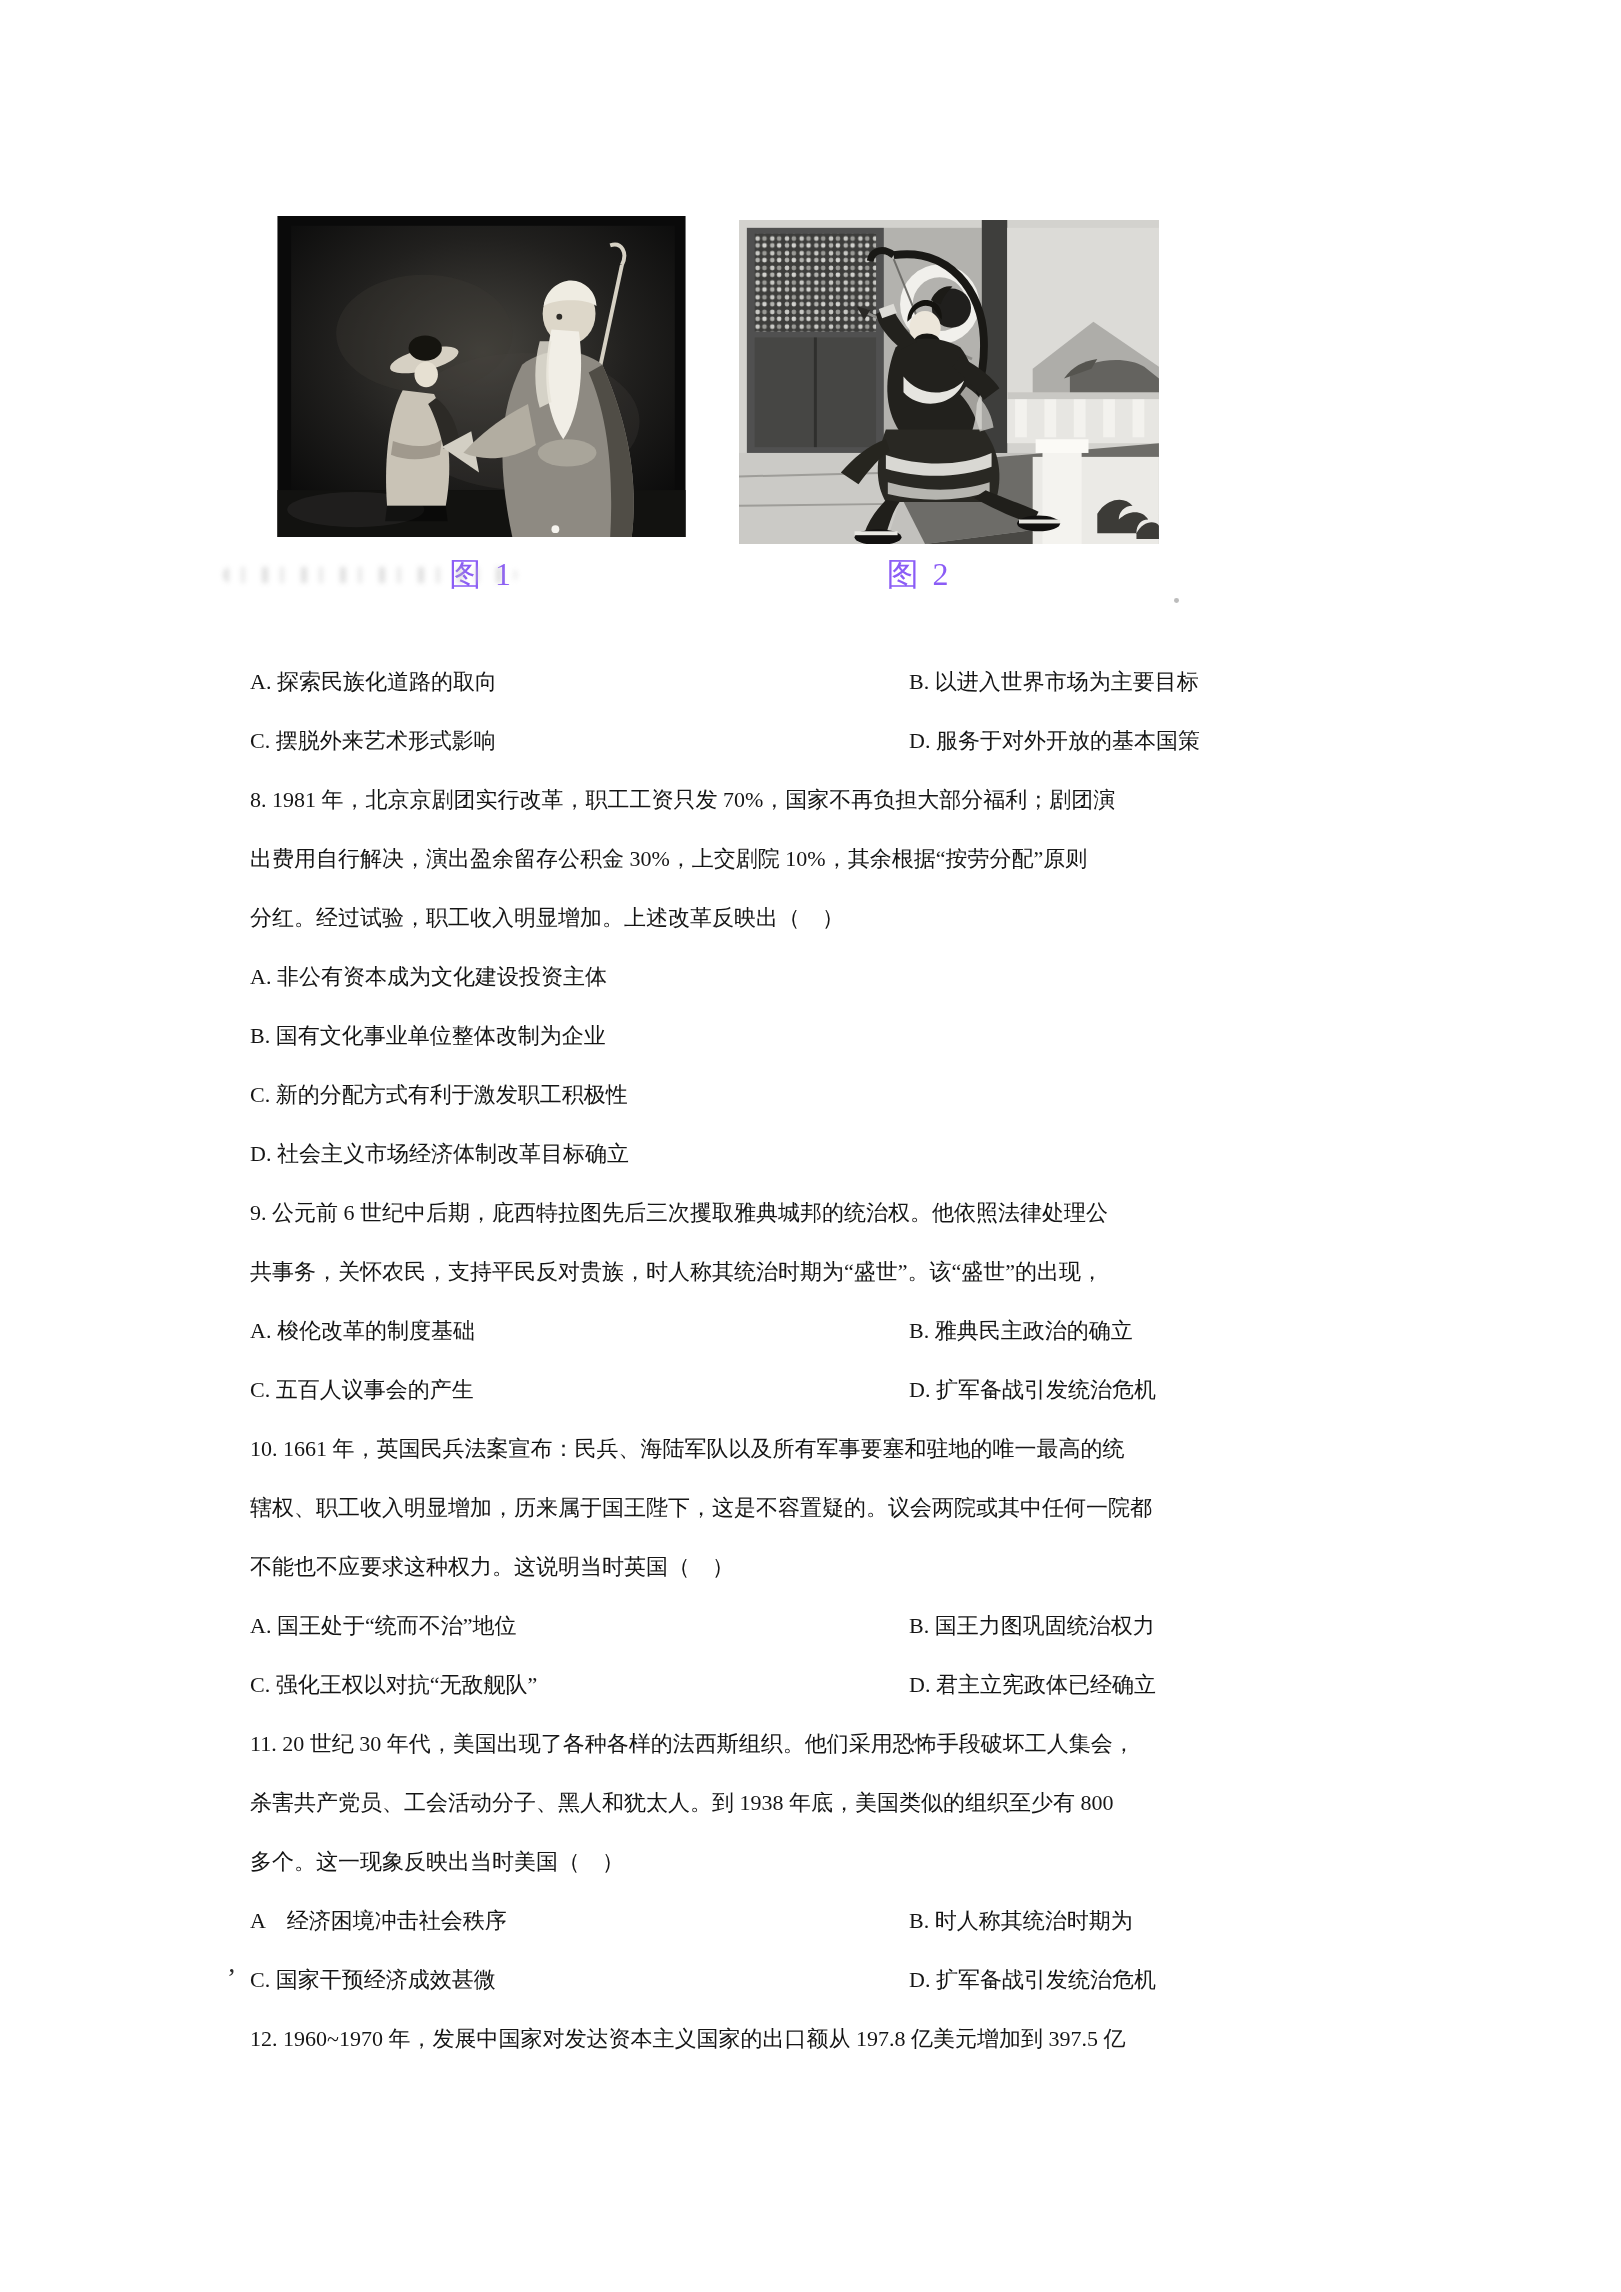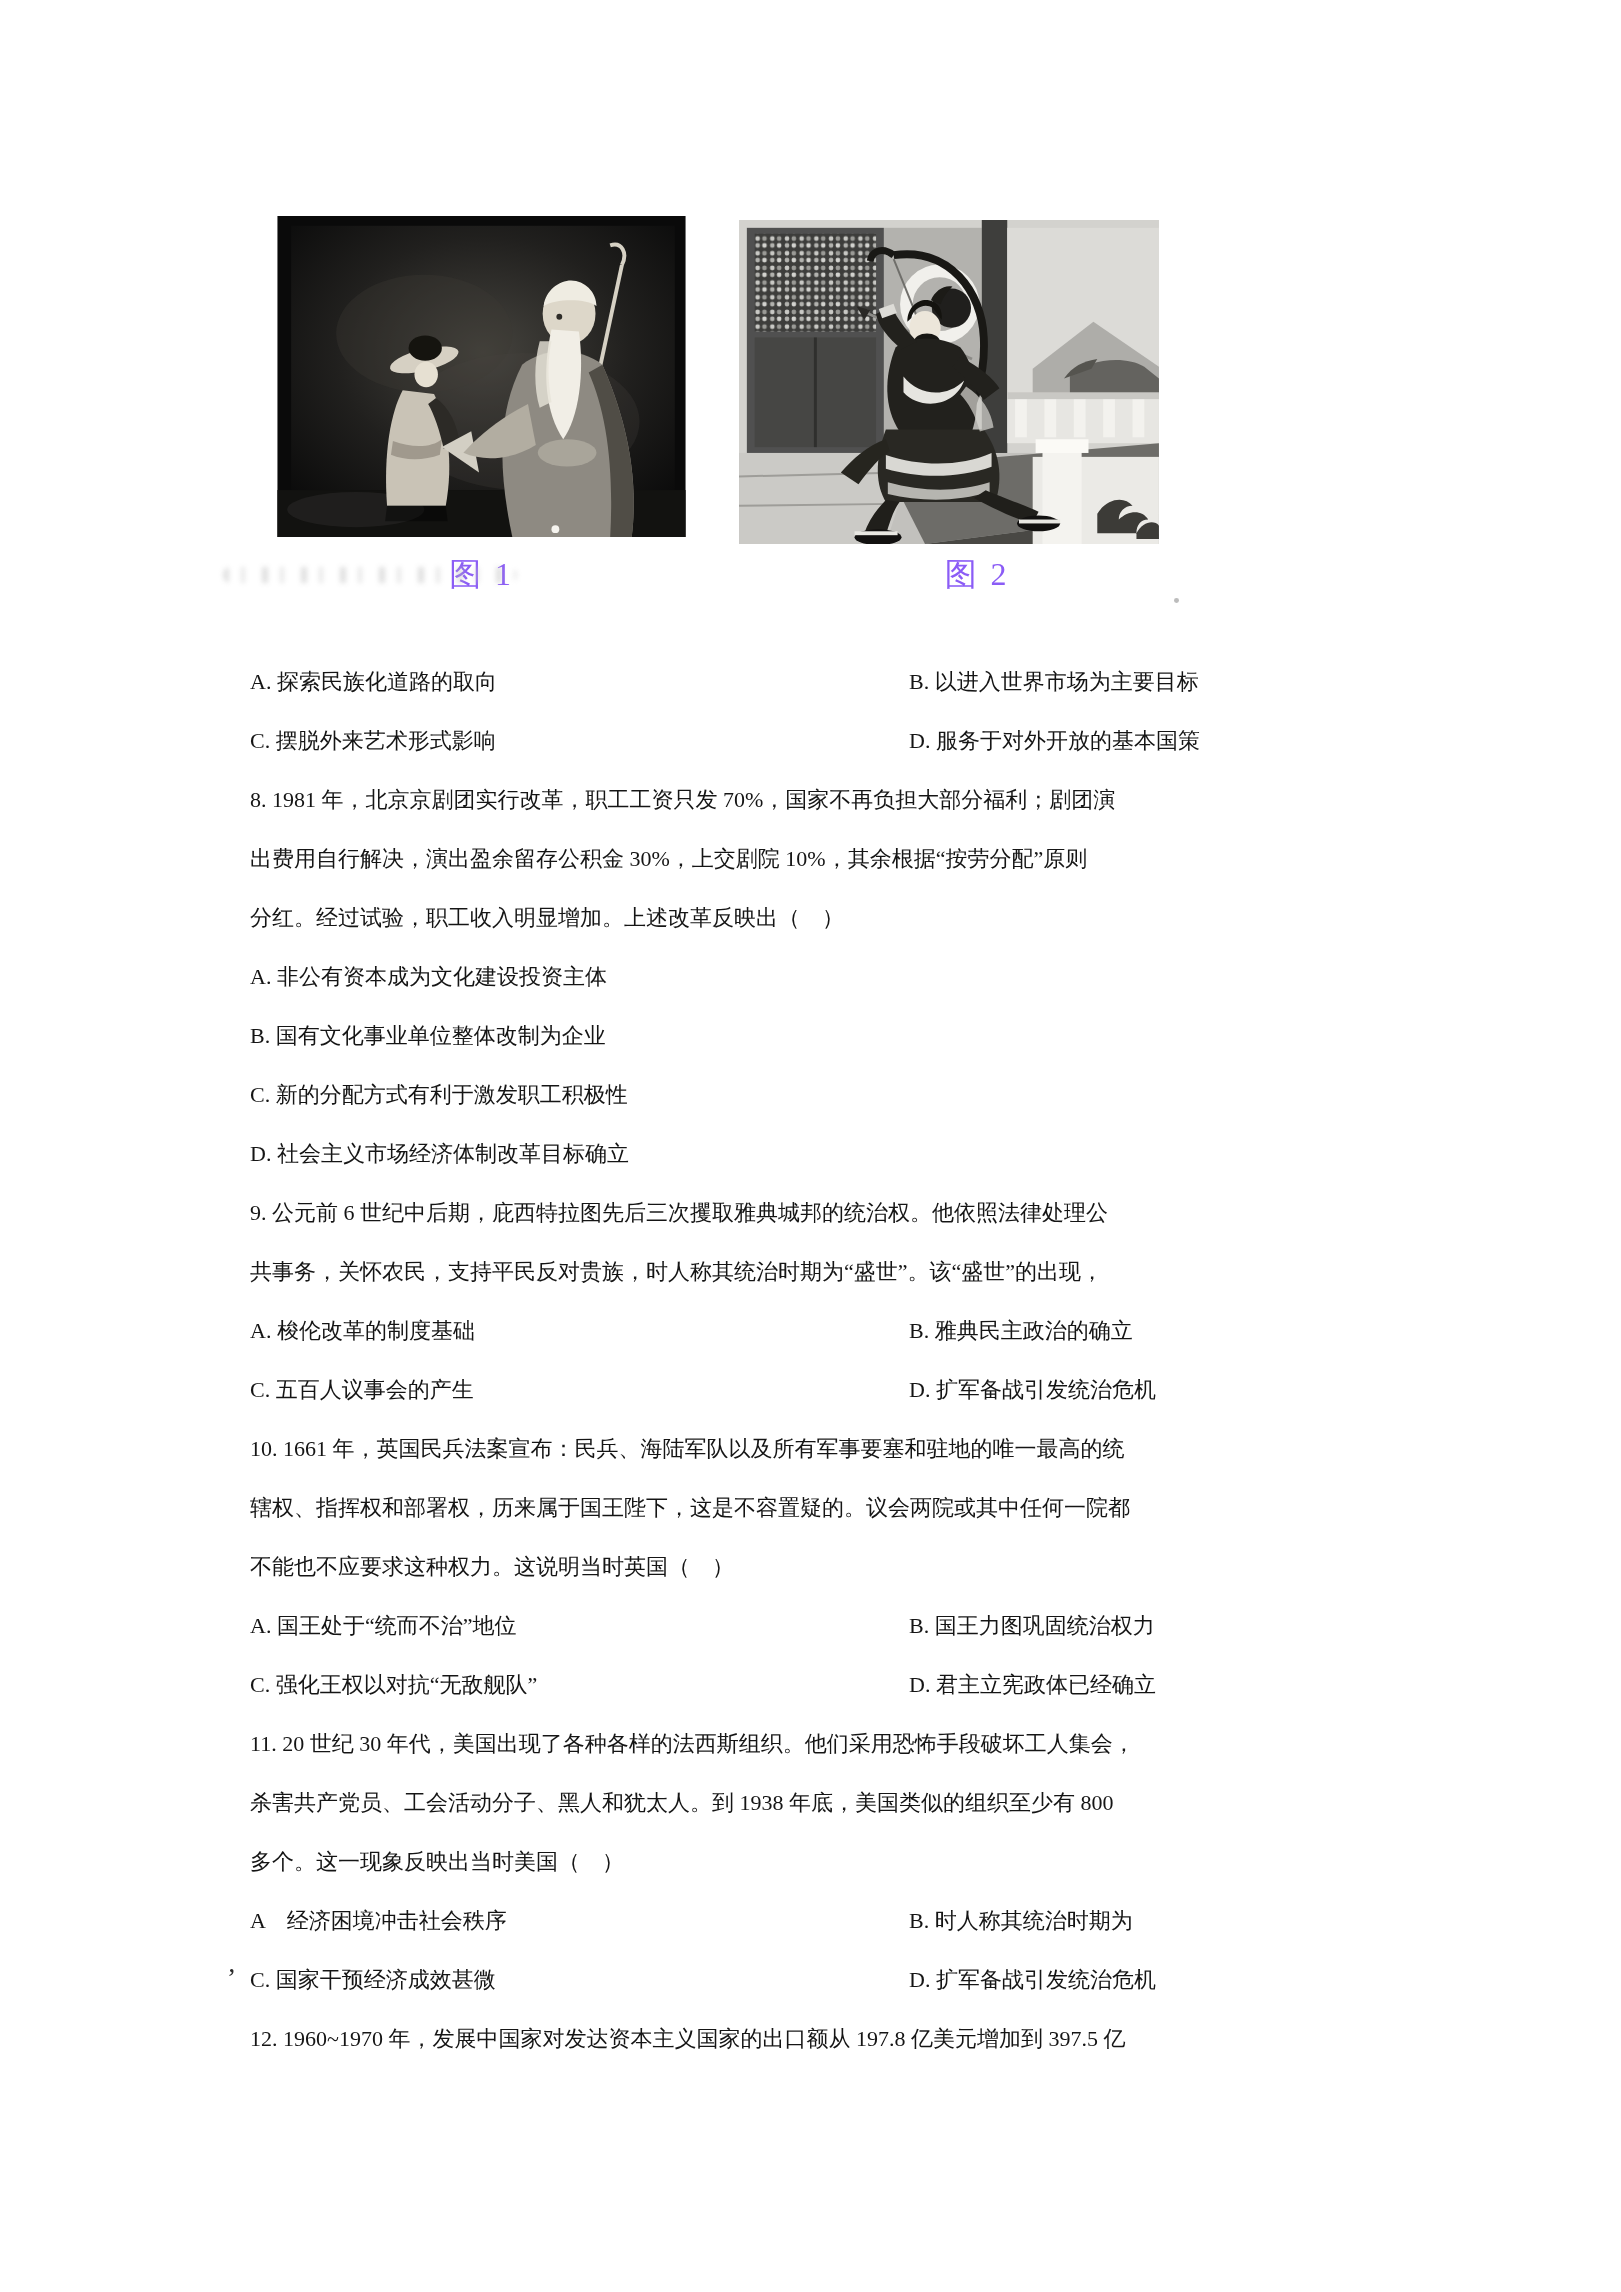--- a/index.html
+++ b/index.html
@@ -14,21 +14,21 @@
   }
   .fig{position:absolute;}
   .fig svg{display:block;width:100%;height:100%;}
   #fig1{left:277px;top:216px;width:409px;height:321px;}
   #fig2{left:739px;top:220px;width:420px;height:324px;}
   .caption{
     position:absolute;top:555px;height:39px;line-height:39px;
     font-size:32px;text-align:center;letter-spacing:2.9px;color:#8b5cf6;
   }
   #cap1{left:277px;width:409px;}
-  #cap2{left:767px;width:420px;}
+  #cap2{left:709px;width:420px;}
   .smudge{
     position:absolute;left:223px;top:567px;width:294px;height:15.7px;
     background:repeating-linear-gradient(90deg,#b9b9b9 0 5.9px,transparent 5.9px 17.6px,#c9c9c9 17.6px 21.6px,transparent 21.6px 39px);
     filter:blur(2.9px);opacity:.45;border-radius:7.8px;
   }
   .noise-dot{
     position:absolute;width:4.9px;height:4.9px;border-radius:50%;
     background:#8f8f8f;opacity:.6;
   }
   .textblock{position:absolute;left:250px;top:652px;width:1225px;}
@@ -201,21 +201,21 @@
     <div class="row two">
       <span class="col1">A. 梭伦改革的制度基础</span>
       <span class="col2">B. 雅典民主政治的确立</span>
     </div>
     <div class="row two">
       <span class="col1">C. 五百人议事会的产生</span>
       <span class="col2">D. 扩军备战引发统治危机</span>
     </div>
 
     <div class="row">10. 1661 年，英国民兵法案宣布：民兵、海陆军队以及所有军事要塞和驻地的唯一最高的统</div>
-    <div class="row">辖权、指挥权和部署权，历来属于国王陛下，这是不容置疑的。议会两院或其中任何一院都</div>
+    <div class="row">辖权、职工收入明显增加，历来属于国王陛下，这是不容置疑的。议会两院或其中任何一院都</div>
     <div class="row">不能也不应要求这种权力。这说明当时英国（　）</div>
     <div class="row two">
       <span class="col1">A. 国王处于“统而不治”地位</span>
       <span class="col2">B. 国王力图巩固统治权力</span>
     </div>
     <div class="row two">
       <span class="col1">C. 强化王权以对抗“无敌舰队”</span>
       <span class="col2">D. 君主立宪政体已经确立</span>
     </div>
 

